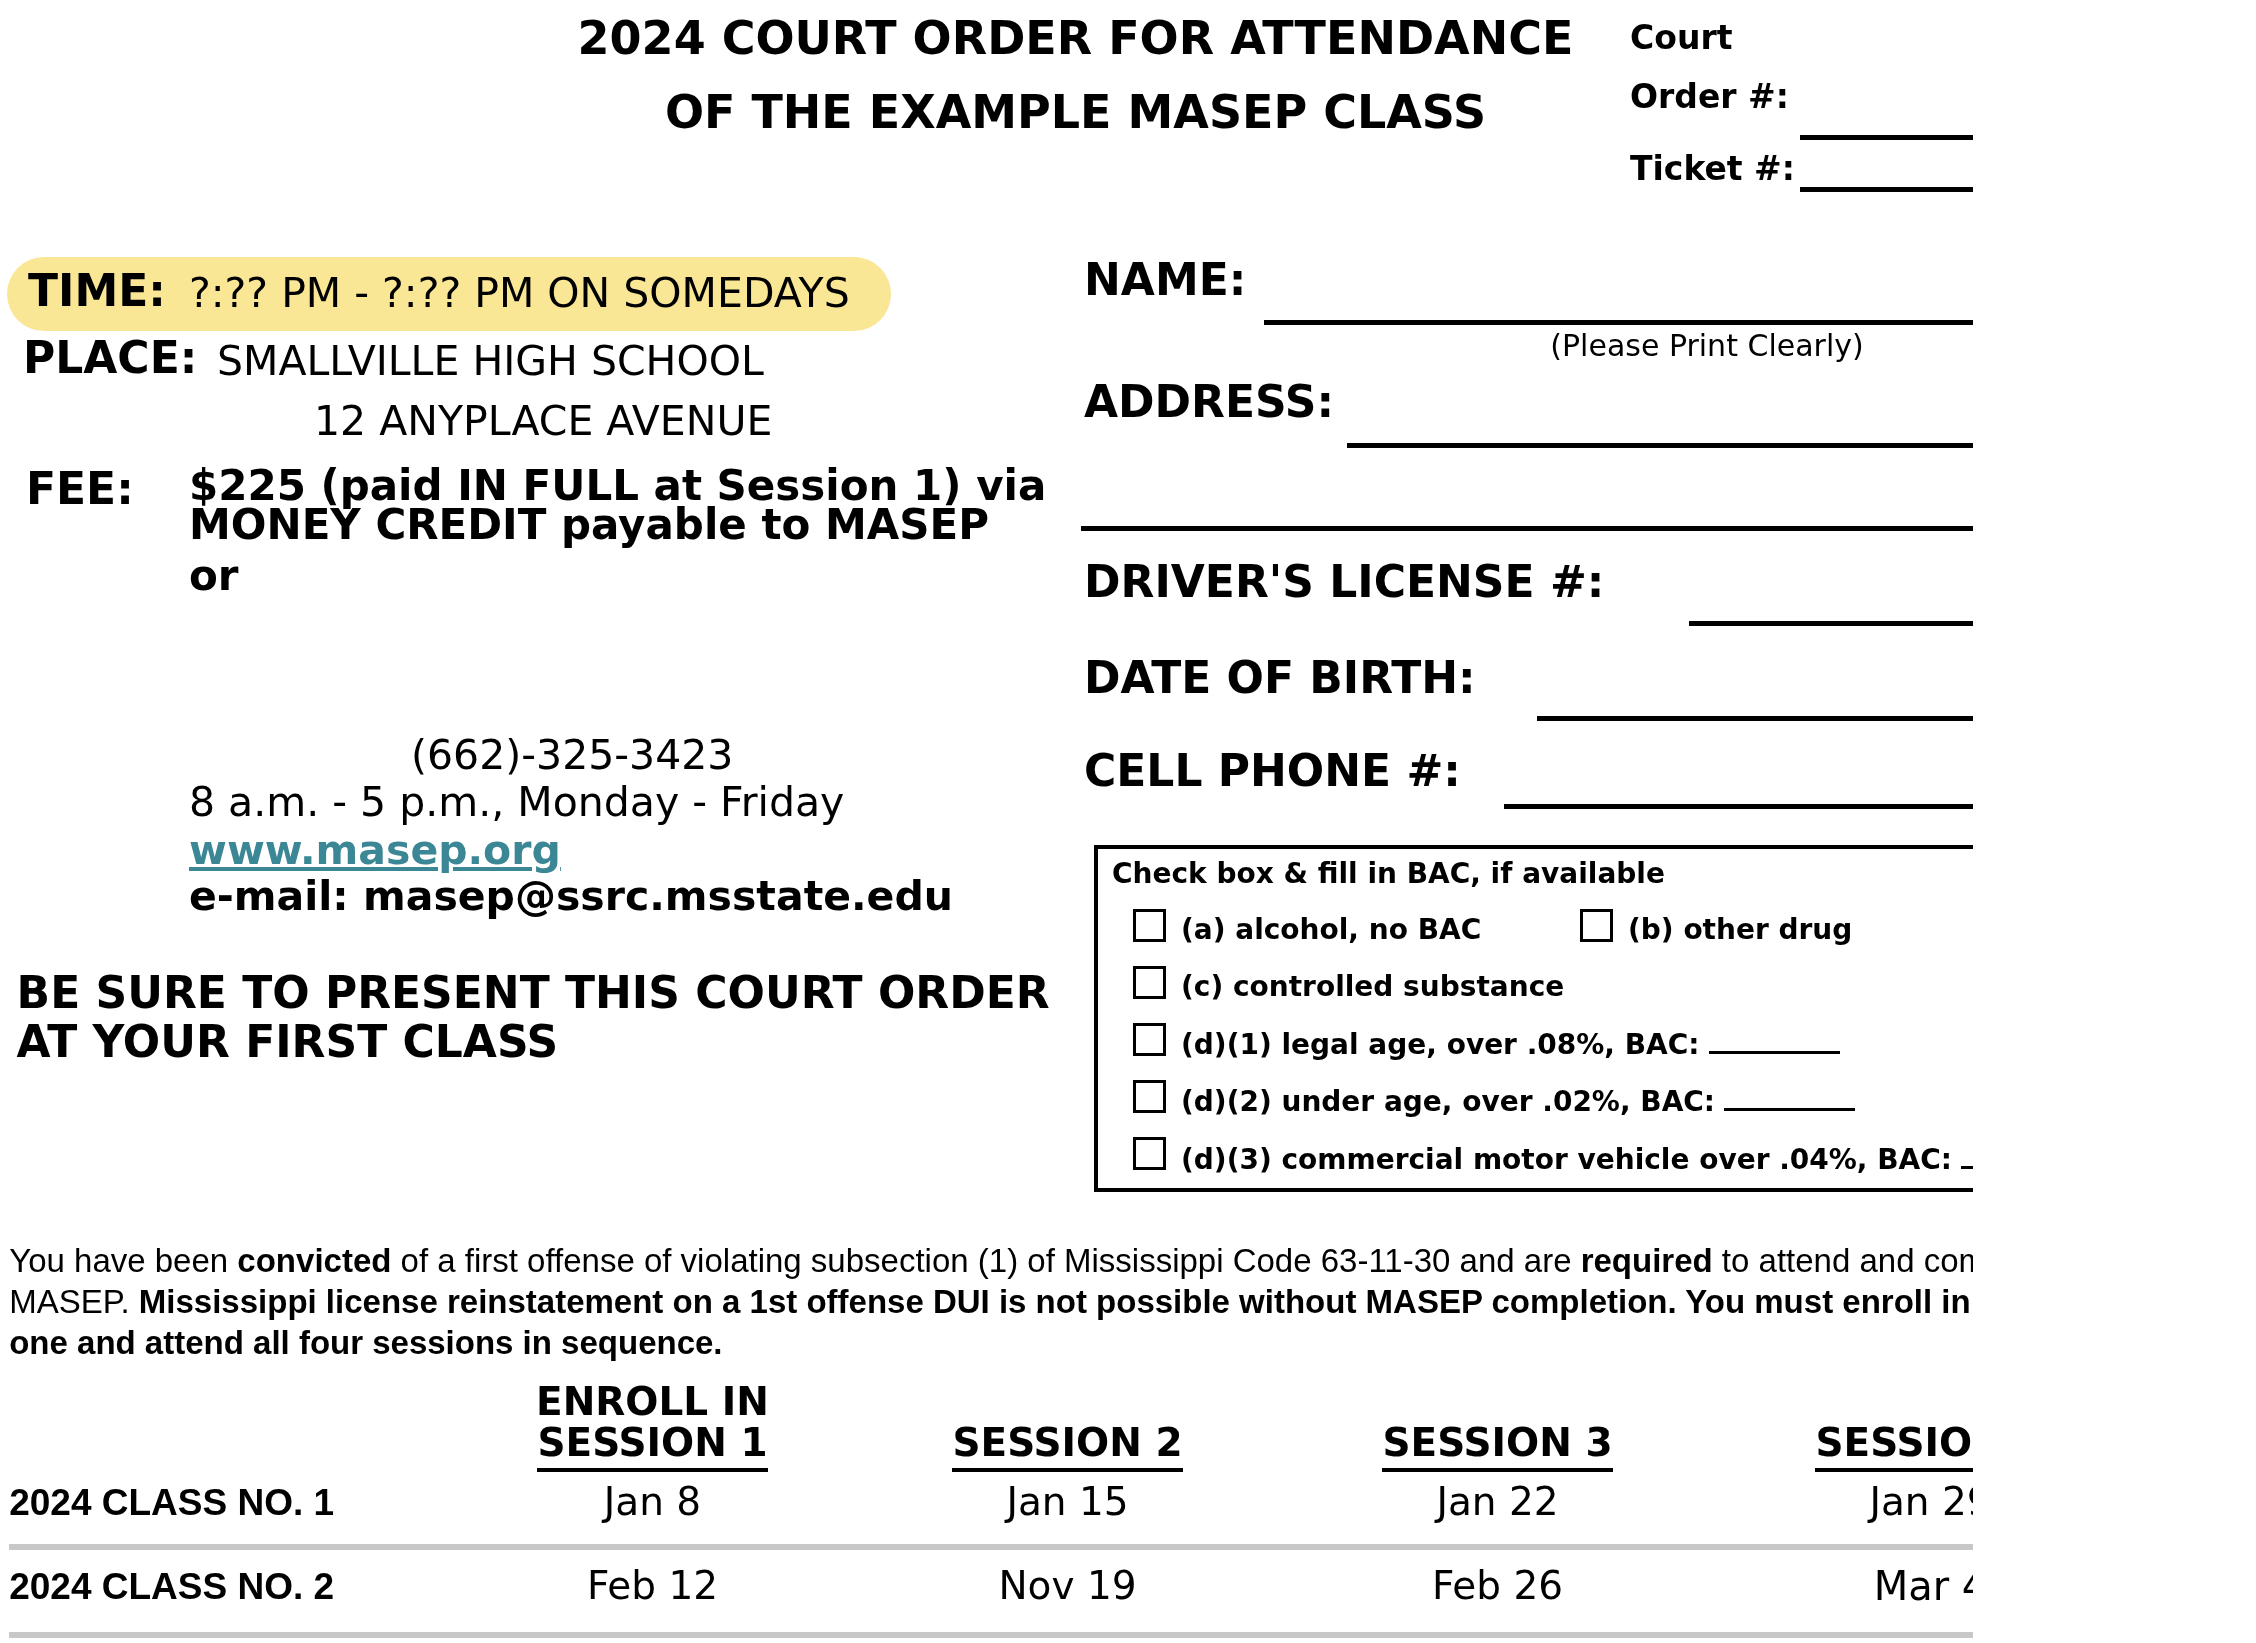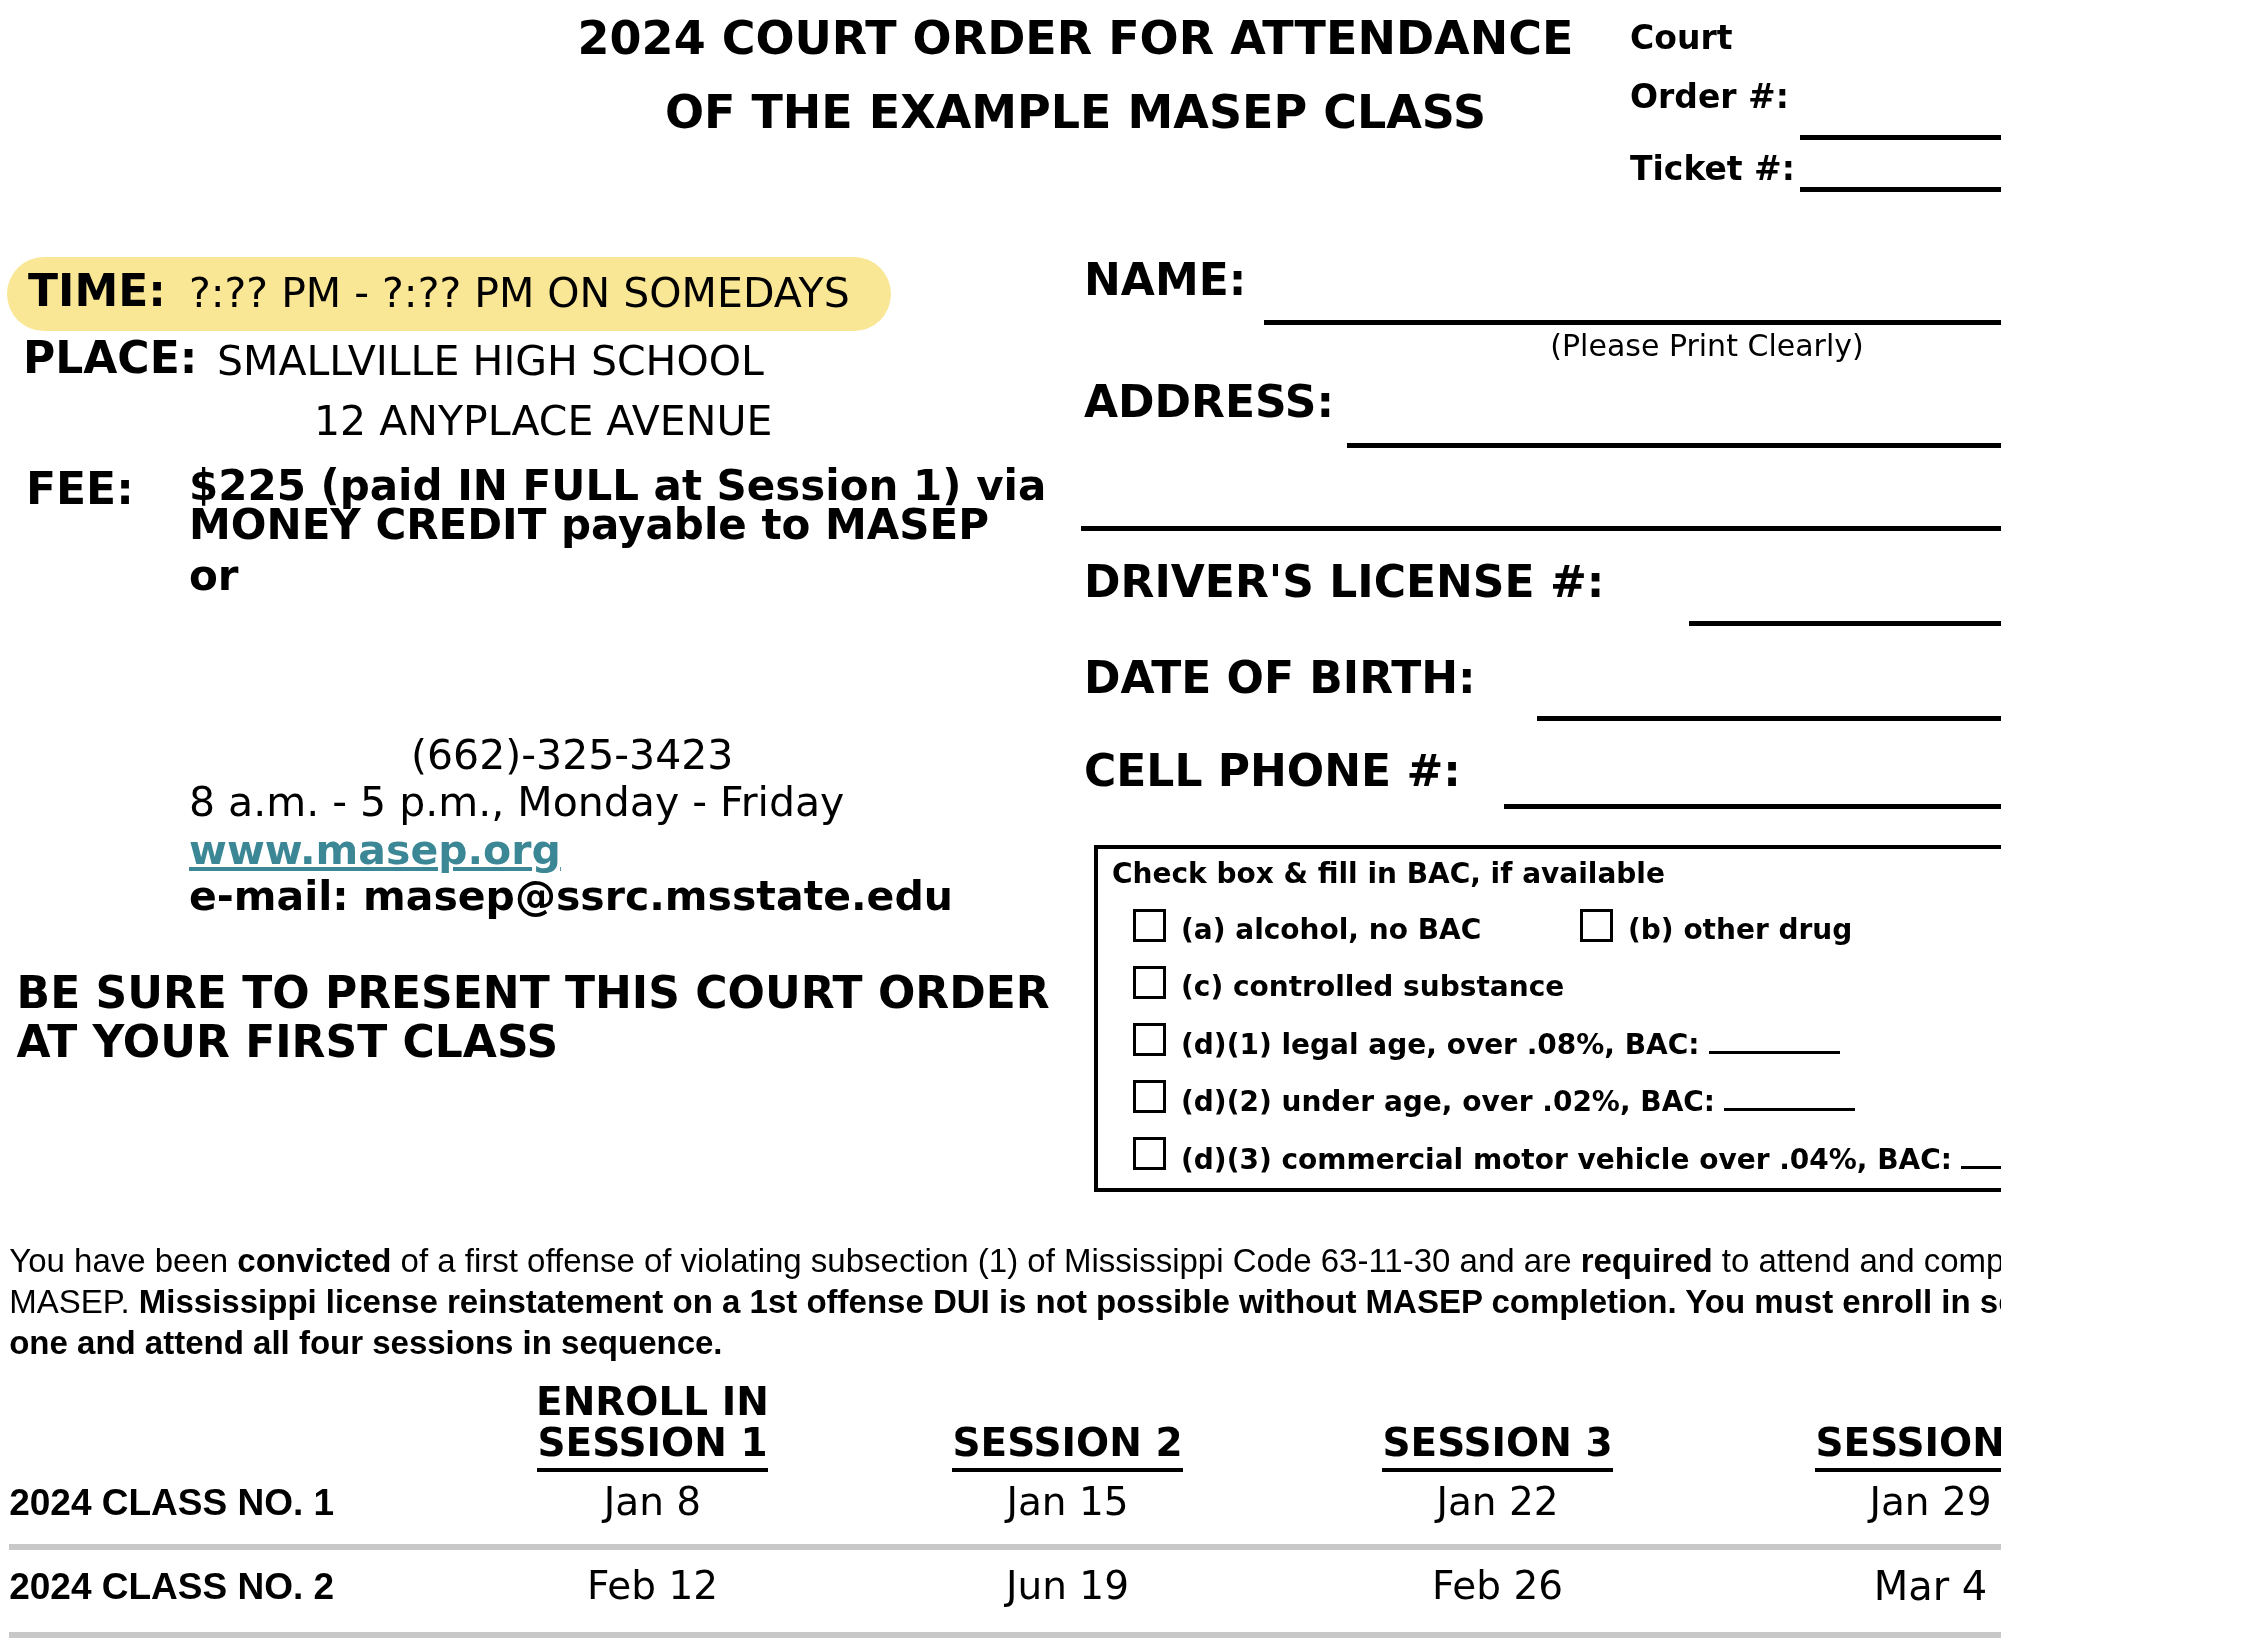--- a/index.html
+++ b/index.html
@@ -1,21 +1,20 @@
 <!DOCTYPE html>
 <html style="font-size:14.8px"><head>
 <meta charset="utf-8">
 <style>
   html,body { margin:0; padding:0; background:#ffffff; }
   .page {
     position:relative; width:1973px; height:1644px;
     background:#ffffff; color:#000;
     font-family:"DejaVu Sans", sans-serif;
     overflow:hidden;
-    padding-left:28px;
   }
   .abs { position:absolute; white-space:nowrap; line-height:1.12; }
   .b { font-weight:bold; }
   .narrow { font-family:"Liberation Sans", sans-serif; }
   .center { text-align:center; }
   .line { position:absolute; background:#000; height:4.6px; }
   .gline { position:absolute; background:#C8C8C8; height:5.5px; }
   .pill { position:absolute; border-radius:39px; }
   .cb { position:absolute; width:33px; height:33px; border:3.7px solid #000; background:#fff; box-sizing:border-box; }
   .bacblank { display:inline-block; width:131px; height:24px; border-bottom:3.7px solid #000; margin-left:9.2px; }
@@ -109,19 +108,19 @@
 
   <div class="abs b narrow" style="left:9.2px; top:1482px; font-size:37px;">2024 CLASS NO. 1</div>
   <div class="abs center" style="left:514px; top:1480px; width:277px; font-size:39px;">Jan 8</div>
   <div class="abs center" style="left:929px; top:1480px; width:277px; font-size:39px;">Jan 15</div>
   <div class="abs center" style="left:1359px; top:1480px; width:277px; font-size:39px;">Jan 22</div>
   <div class="abs center" style="left:1792px; top:1480px; width:277px; font-size:39px;">Jan 29</div>
   <div class="gline" style="left:9.2px; top:1544px; width:2141px;"></div>
 
   <div class="abs b narrow" style="left:9.2px; top:1566px; font-size:37px;">2024 CLASS NO. 2</div>
   <div class="abs center" style="left:514px; top:1564px; width:277px; font-size:39px;">Feb 12</div>
-  <div class="abs center" style="left:929px; top:1564px; width:277px; font-size:39px;">Jun 19</div>
+  <div class="abs center" style="left:929px; top:1564px; width:277px; font-size:39px;">Nov 19</div>
   <div class="abs center" style="left:1359px; top:1564px; width:277px; font-size:39px;">Feb 26</div>
   <div class="abs center" style="left:1792px; top:1564px; width:277px; font-size:40px;">Mar 4</div>
   <div class="gline" style="left:9.2px; top:1632px; width:2141px;"></div>
 
 </div>
 
 
 </body></html>

